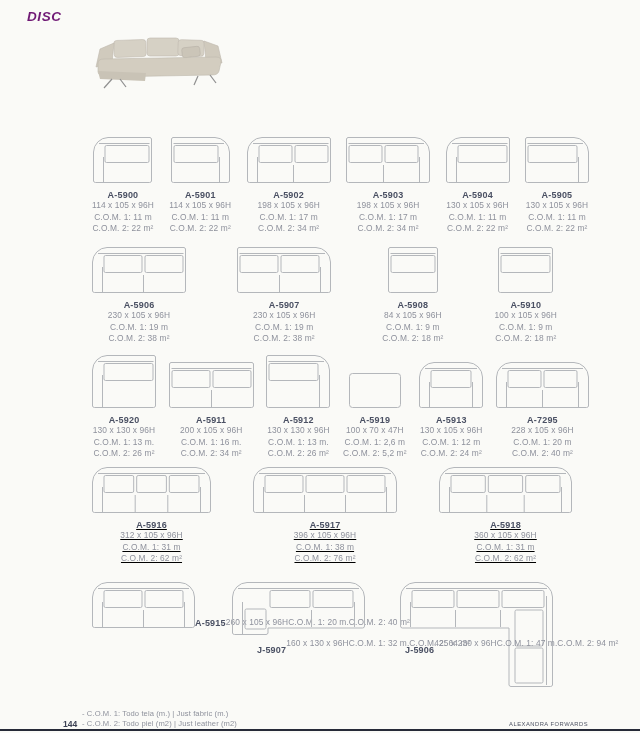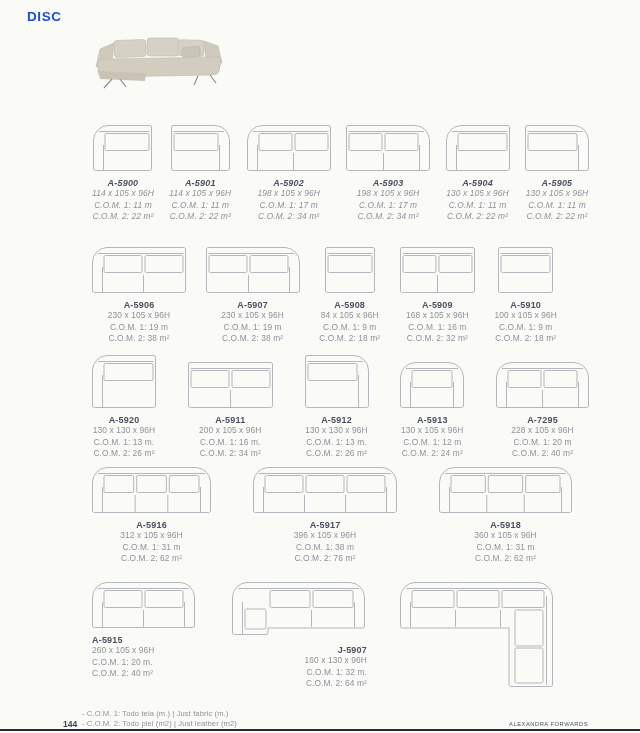--- a/index.html
+++ b/index.html
@@ -1,34 +1,34 @@
 <!DOCTYPE html>
 <html><head>
 <meta charset="utf-8">
 <style>
   html,body{margin:0;padding:0;}
   body{width:640px;height:733px;background:#fafaf7;font-family:"Liberation Sans","DejaVu Sans",sans-serif;overflow:hidden;}
   .page{position:relative;width:640px;height:733px;background:#fafaf7;}
-  .title{position:absolute;left:27px;top:9px;font-size:13.5px;font-weight:600;letter-spacing:.6px;color:#1d4ed8;}
+  .title{position:absolute;left:27px;top:9px;font-size:13.5px;font-weight:600;letter-spacing:.6px;color:#701a75;font-style:italic;}
   .hero{position:absolute;left:90px;top:33px;width:140px;height:58px;}
   .row{position:absolute;display:flex;justify-content:space-between;align-items:flex-start;}
-  #row1{left:92px;top:125px;width:497px;font-style:italic;}
+  #row1{left:92px;top:137px;width:497px;}
   #row2{left:92px;top:247px;width:465px;}
   #row3{left:92px;top:352px;width:497px;align-items:center;}
-  #row4{left:92px;top:467px;width:480px;}
+  #row4{left:92px;top:467px;width:480px;text-decoration:underline;}
   .module{display:flex;flex-direction:column;align-items:center;}
   .dia{height:46px;display:flex;align-items:flex-end;justify-content:center;}
   #row3 .dia{height:56px;}
   .code{font-size:9px;font-weight:bold;color:#4a5063;margin-top:7px;letter-spacing:.2px;white-space:nowrap;}
   .spec{font-size:8.4px;color:#8e919c;line-height:11.5px;letter-spacing:.1px;white-space:nowrap;text-align:center;}
   .abs-card{position:absolute;top:582px;}
-  #m-a5915{left:92px;width:118px;display:flex;flex-direction:column;align-items:flex-start;}
+  #m-a5915{left:92px;width:118px;display:flex;flex-direction:row;align-items:flex-end;}
   #m-j5907{left:232px;width:140px;}
   #m-j5906{left:400px;width:153px;}
-  .jtext{position:absolute;top:56px;display:flex;flex-direction:column;align-items:flex-end;}
+  .jtext{position:absolute;top:56px;display:flex;flex-direction:row;align-items:flex-start;}
   #m-j5907 .jtext{left:25px;width:110px;}
   #m-j5906 .jtext{left:5px;width:130px;}
   .footnotes{position:absolute;left:82px;top:709px;font-size:7.6px;color:#8e919c;line-height:10px;letter-spacing:.1px;}
   .pageno{position:absolute;left:63px;top:719px;font-size:8.5px;font-weight:bold;color:#3c4254;}
   .brand{position:absolute;left:388px;top:721px;width:200px;text-align:right;font-size:5.8px;letter-spacing:.5px;color:#4f5464;}
   .rule{position:absolute;left:0;top:729px;width:640px;height:2px;background:#262a38;}
   svg{display:block;}
 </style>
 </head>
 <body>
@@ -190,35 +190,20 @@
             <rect x="3.0" y="8.5" width="44.0" height="17" rx="1.5"></rect>
           </svg>
         </div>
       <div class="code">A-5908</div>
       <div class="spec">84 x 105 x 96H</div>
       <div class="spec">C.O.M. 1: 9 m</div>
       <div class="spec">C.O.M. 2: 18 m²</div>
     </div>
     <div class="module">
       <div class="dia">
-          <svg width="75" height="46" viewBox="0 0 75 46" fill="none" stroke="#b4b7bb" stroke-width="1">
-            <path d="M 2,0.5 L 73,0.5 A 2,2 0 0 1 74.5,2 L 74.5,44 A 2,2 0 0 1 72.5,45.5 L 2.5,45.5 A 2,2 0 0 1 0.5,44 L 0.5,2 A 2,2 0 0 1 2,0.5 Z"></path>
-            <line x1="2.5" y1="6.5" x2="72.5" y2="6.5"></line>
-            <rect x="3.0" y="8.5" width="33.0" height="17" rx="1.5"></rect>
-            <rect x="39.0" y="8.5" width="33.0" height="17" rx="1.5"></rect>
-            <line x1="37.5" y1="28" x2="37.5" y2="45"></line>
-          </svg>
-        </div>
-      <div class="code">A-5909</div>
-      <div class="spec">168 x 105 x 96H</div>
-      <div class="spec">C.O.M. 1: 16 m</div>
-      <div class="spec">C.O.M. 2: 32 m²</div>
-    </div>
-    <div class="module">
-      <div class="dia">
           <svg width="55" height="46" viewBox="0 0 55 46" fill="none" stroke="#b4b7bb" stroke-width="1">
             <path d="M 2,0.5 L 53,0.5 A 2,2 0 0 1 54.5,2 L 54.5,44 A 2,2 0 0 1 52.5,45.5 L 2.5,45.5 A 2,2 0 0 1 0.5,44 L 0.5,2 A 2,2 0 0 1 2,0.5 Z"></path>
             <line x1="2.5" y1="6.5" x2="52.5" y2="6.5"></line>
             <rect x="3.0" y="8.5" width="49.0" height="17" rx="1.5"></rect>
           </svg>
         </div>
       <div class="code">A-5910</div>
       <div class="spec">100 x 105 x 96H</div>
       <div class="spec">C.O.M. 1: 9 m</div>
       <div class="spec">C.O.M. 2: 18 m²</div>
@@ -261,20 +246,31 @@
             <path d="M 2,0.5 L 49,0.5 A 15,15 0 0 1 63.5,15 L 63.5,51 A 2,2 0 0 1 61.5,52.5 L 2.5,52.5 A 2,2 0 0 1 0.5,51 L 0.5,2 A 2,2 0 0 1 2,0.5 Z"></path>
             <line x1="2.5" y1="6.5" x2="58" y2="6.5"></line>
             <line x1="53.5" y1="20" x2="53.5" y2="52"></line>
             <rect x="3.0" y="8.5" width="49.0" height="17" rx="1.5"></rect>
           </svg>
         </div>
       <div class="code">A-5912</div>
       <div class="spec">130 x 130 x 96H</div>
       <div class="spec">C.O.M. 1: 13 m.</div>
       <div class="spec">C.O.M. 2: 26 m²</div>
+    </div>
+    <div class="module">
+      <div class="dia">
+          <svg width="52" height="35" viewBox="0 0 52 35" fill="none" stroke="#b4b7bb" stroke-width="1">
+            <rect x="0.5" y="0.5" width="51" height="34" rx="3"></rect>
+          </svg>
+        </div>
+      <div class="code">A-5919</div>
+      <div class="spec">100 x 70 x 47H</div>
+      <div class="spec">C.O.M. 1: 2,6 m</div>
+      <div class="spec">C.O.M. 2: 5,2 m²</div>
     </div>
     <div class="module">
       <div class="dia">
           <svg width="64" height="46" viewBox="0 0 64 46" fill="none" stroke="#b4b7bb" stroke-width="1">
             <path d="M 15,0.5 L 49,0.5 A 15,15 0 0 1 63.5,15 L 63.5,44 A 2,2 0 0 1 61.5,45.5 L 2.5,45.5 A 2,2 0 0 1 0.5,44 L 0.5,15 A 15,15 0 0 1 15,0.5 Z"></path>
             <line x1="6" y1="6.5" x2="58" y2="6.5"></line>
             <line x1="10.5" y1="20" x2="10.5" y2="45"></line>
             <line x1="53.5" y1="20" x2="53.5" y2="45"></line>
             <rect x="12.0" y="8.5" width="40.0" height="17" rx="1.5"></rect>
           </svg>
@@ -411,20 +407,26 @@
           <line x1="10.5" y1="20" x2="10.5" y2="45"></line>
           <rect x="12.0" y="8.5" width="42.0" height="17" rx="1.5"></rect>
           <rect x="57.0" y="8.5" width="42.0" height="17" rx="1.5"></rect>
           <rect x="102.0" y="8.5" width="42.0" height="17" rx="1.5"></rect>
           <line x1="55.5" y1="28" x2="55.5" y2="45"></line>
           <line x1="100.5" y1="28" x2="100.5" y2="45"></line>
           <rect x="115" y="28" width="28" height="36" rx="1.5"></rect>
           <rect x="115" y="66" width="28" height="35" rx="1.5"></rect>
         </svg>
       </div>
+    <div class="jtext">
+      <div class="code">J-5906</div>
+      <div class="spec">425 x 230 x 96H</div>
+      <div class="spec">C.O.M. 1: 47 m.</div>
+      <div class="spec">C.O.M. 2: 94 m²</div>
+    </div>
   </div>
 
   <div class="footnotes">
     <div>- C.O.M. 1: Todo tela (m.) | Just fabric (m.)</div>
     <div>- C.O.M. 2: Todo piel (m2) | Just leather (m2)</div>
   </div>
   <div class="pageno">144</div>
   <div class="brand">ALEXANDRA FORWARDS</div>
   <div class="rule"></div>
 

